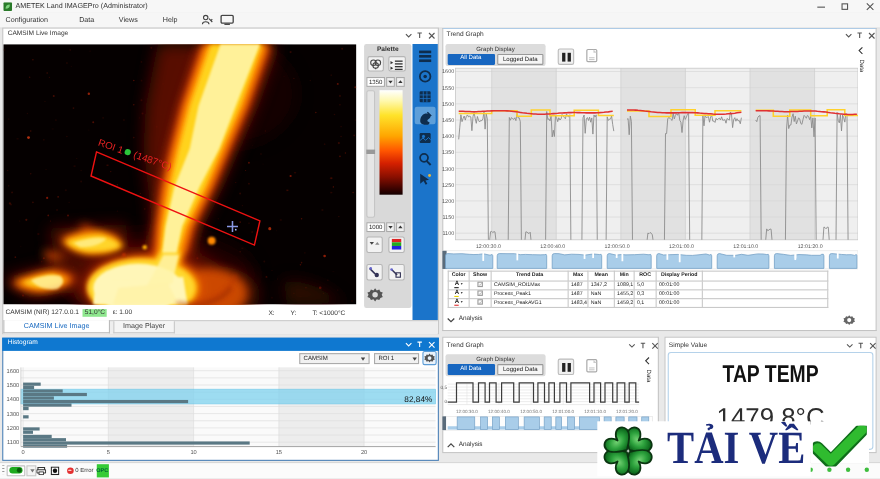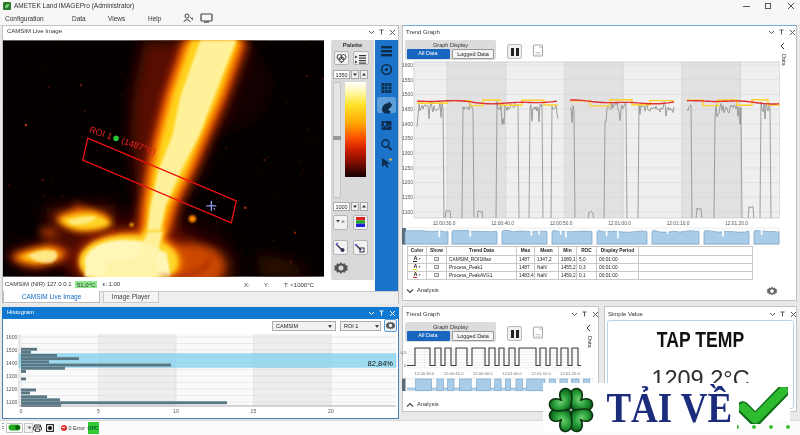--- a/index.html
+++ b/index.html
@@ -795,21 +795,21 @@
 
 <div class="panel" style="left:604px;top:306px;width:193px;height:106px;"></div>
 <div class="a" style="left:608px;top:310.5px;font-size:6px;color:#333;">Simple Value</div>
 <svg class="a" style="left:769px;top:311px" width="28" height="7" viewBox="0 0 28 7">
     <path d="M1,2 L3.5,4.5 L6,2" fill="none" stroke="#555" stroke-width="1"></path>
     <path d="M13.5,1 L13.5,5.5 M11.5,1 L15.5,1" stroke="#555" stroke-width="1"></path>
     <path d="M22,1 L27,6 M27,1 L22,6" stroke="#555" stroke-width="1"></path>
   </svg>
 <div class="a" style="left:607px;top:320px;width:187px;height:89px;border:1.5px solid #b5d2ea;border-radius:3px;"></div>
 <div class="a" style="left:604px;top:327px;width:193px;text-align:center;font-size:22px;font-weight:bold;color:#111;transform:scaleX(0.8);">TAP TEMP</div>
-<div class="a" style="left:604px;top:366px;width:193px;text-align:center;font-size:23.5px;color:#2e2e2e;">1209.2°C</div>
+<div class="a" style="left:604px;top:366px;width:193px;text-align:center;font-size:23.5px;color:#2e2e2e;">1479.8°C</div>
 <div class="a" style="left:735px;top:425px;width:4px;height:4px;border-radius:50%;background:#3dbd3d;"></div>
 <div class="a" style="left:752px;top:425px;width:4px;height:4px;border-radius:50%;background:#3dbd3d;"></div>
 <div class="a" style="left:769px;top:425px;width:4px;height:4px;border-radius:50%;background:#3dbd3d;"></div>
 <div class="a" style="left:786px;top:425px;width:4px;height:4px;border-radius:50%;background:#3dbd3d;"></div>
 
 <div class="a" style="left:543px;top:383px;width:194px;height:50px;background:#fff;"></div>
 <div class="a" style="left:737px;top:383px;width:53px;height:38px;background:#fff;"></div>
 <svg class="a" style="left:546px;top:384px" width="50" height="50" viewBox="0 0 50 50">
 <defs>
       <radialGradient id="lg" cx="45%" cy="40%">

